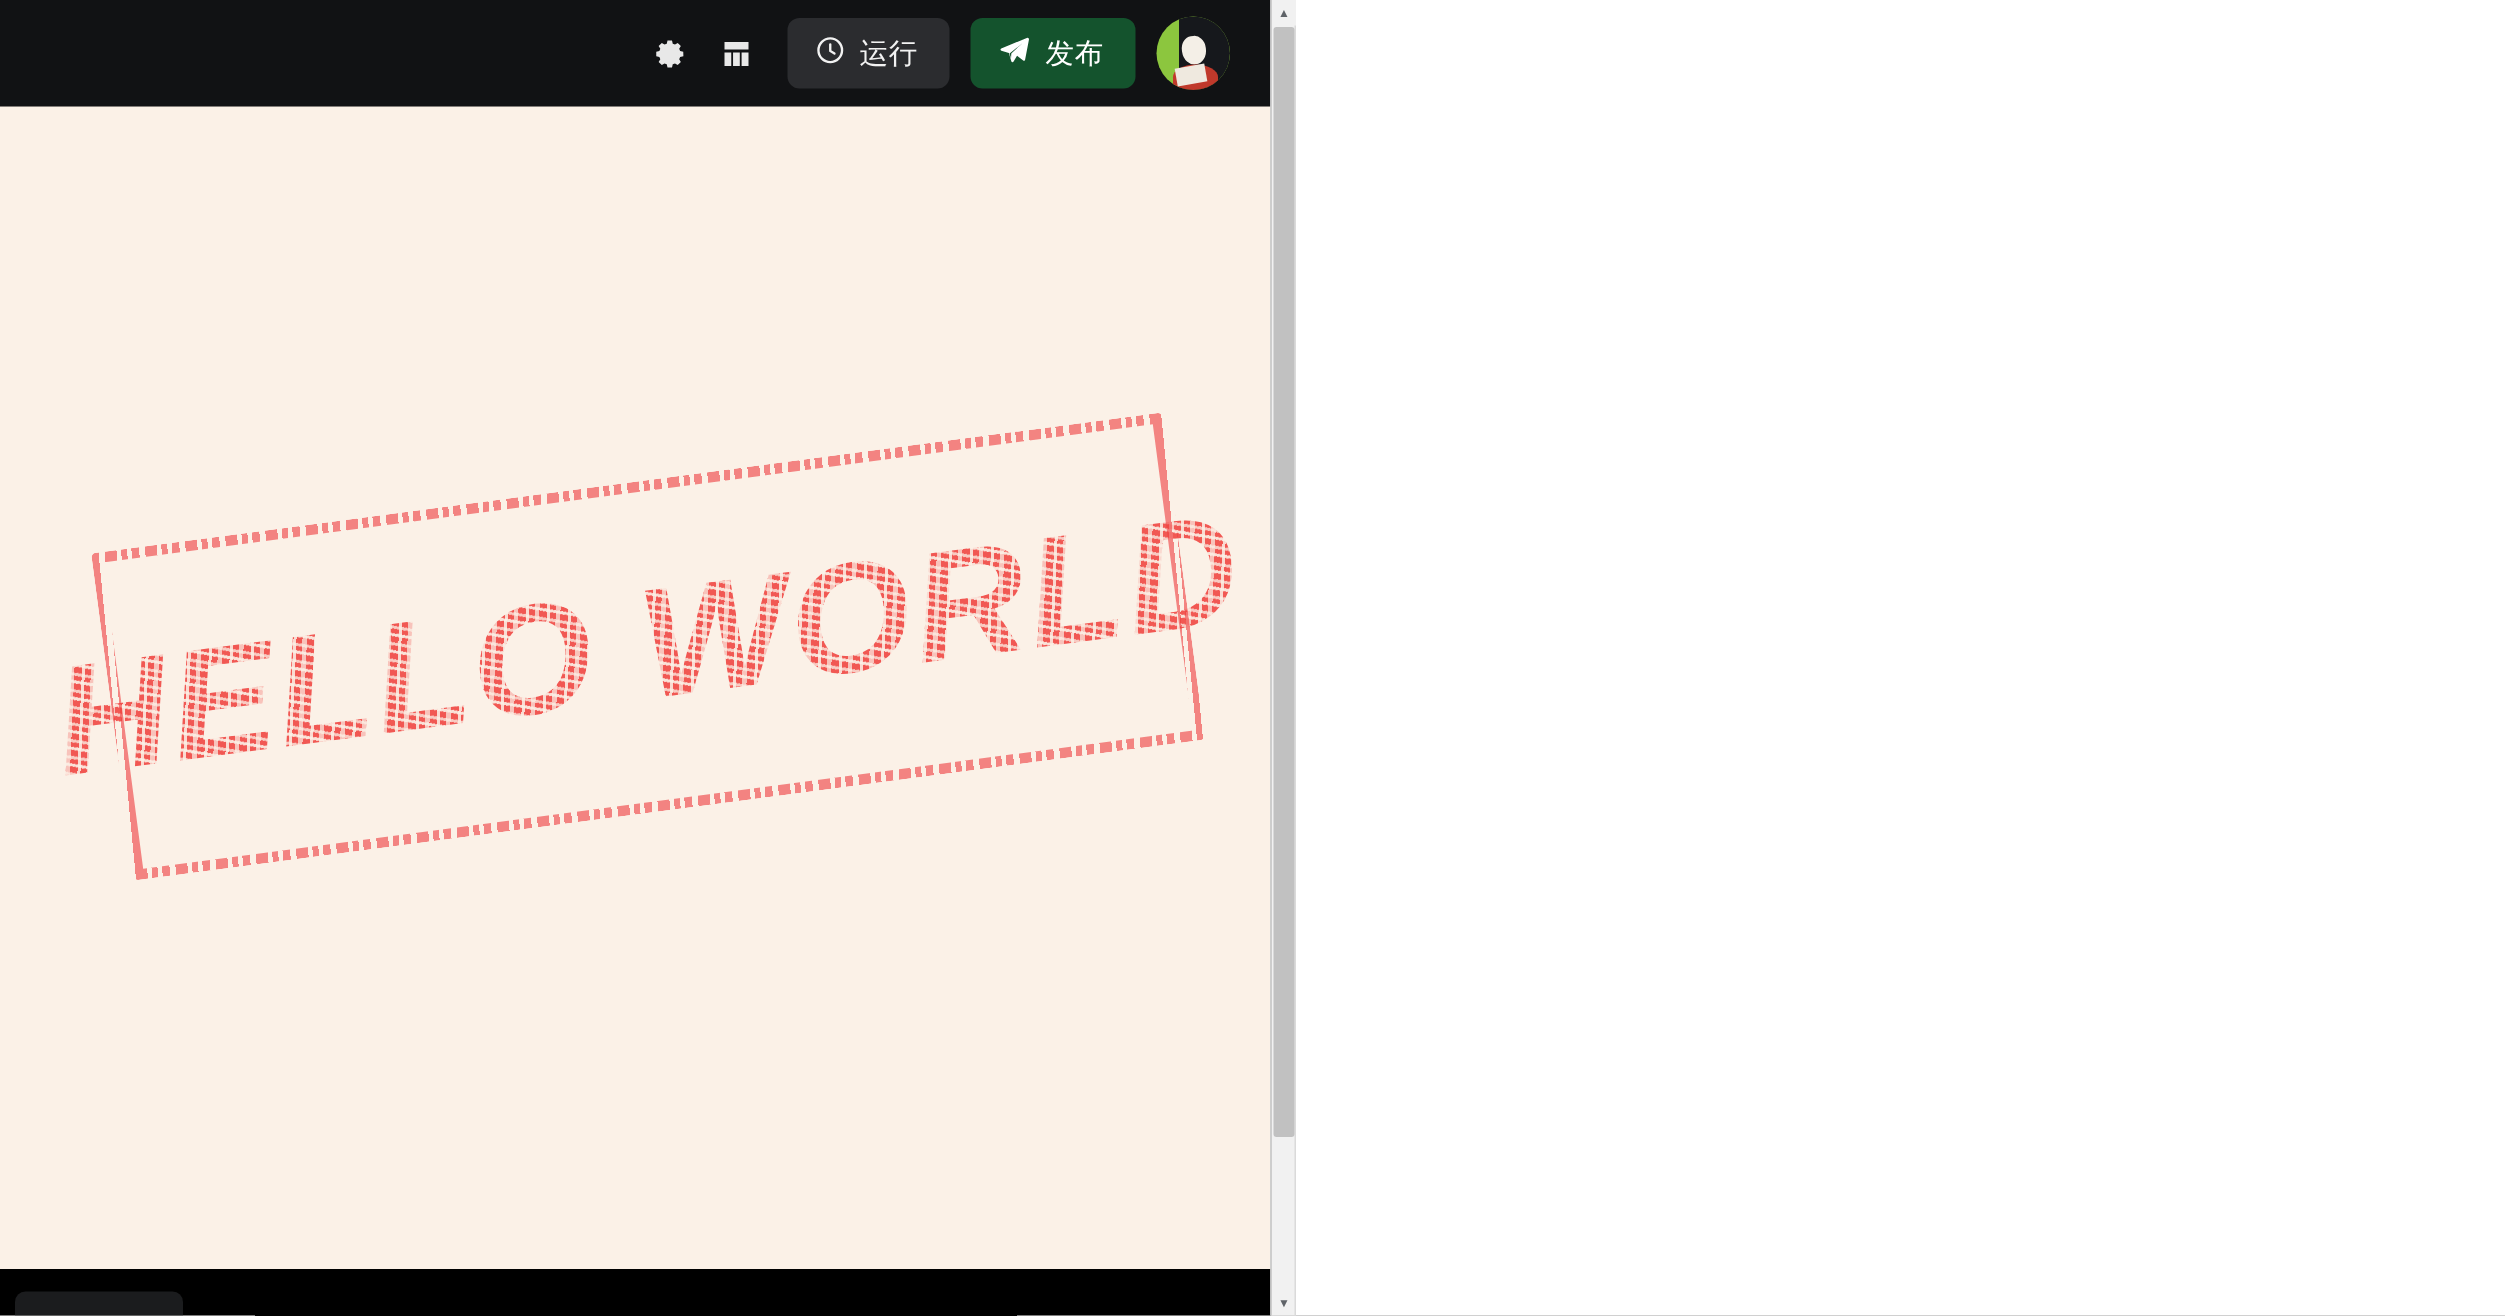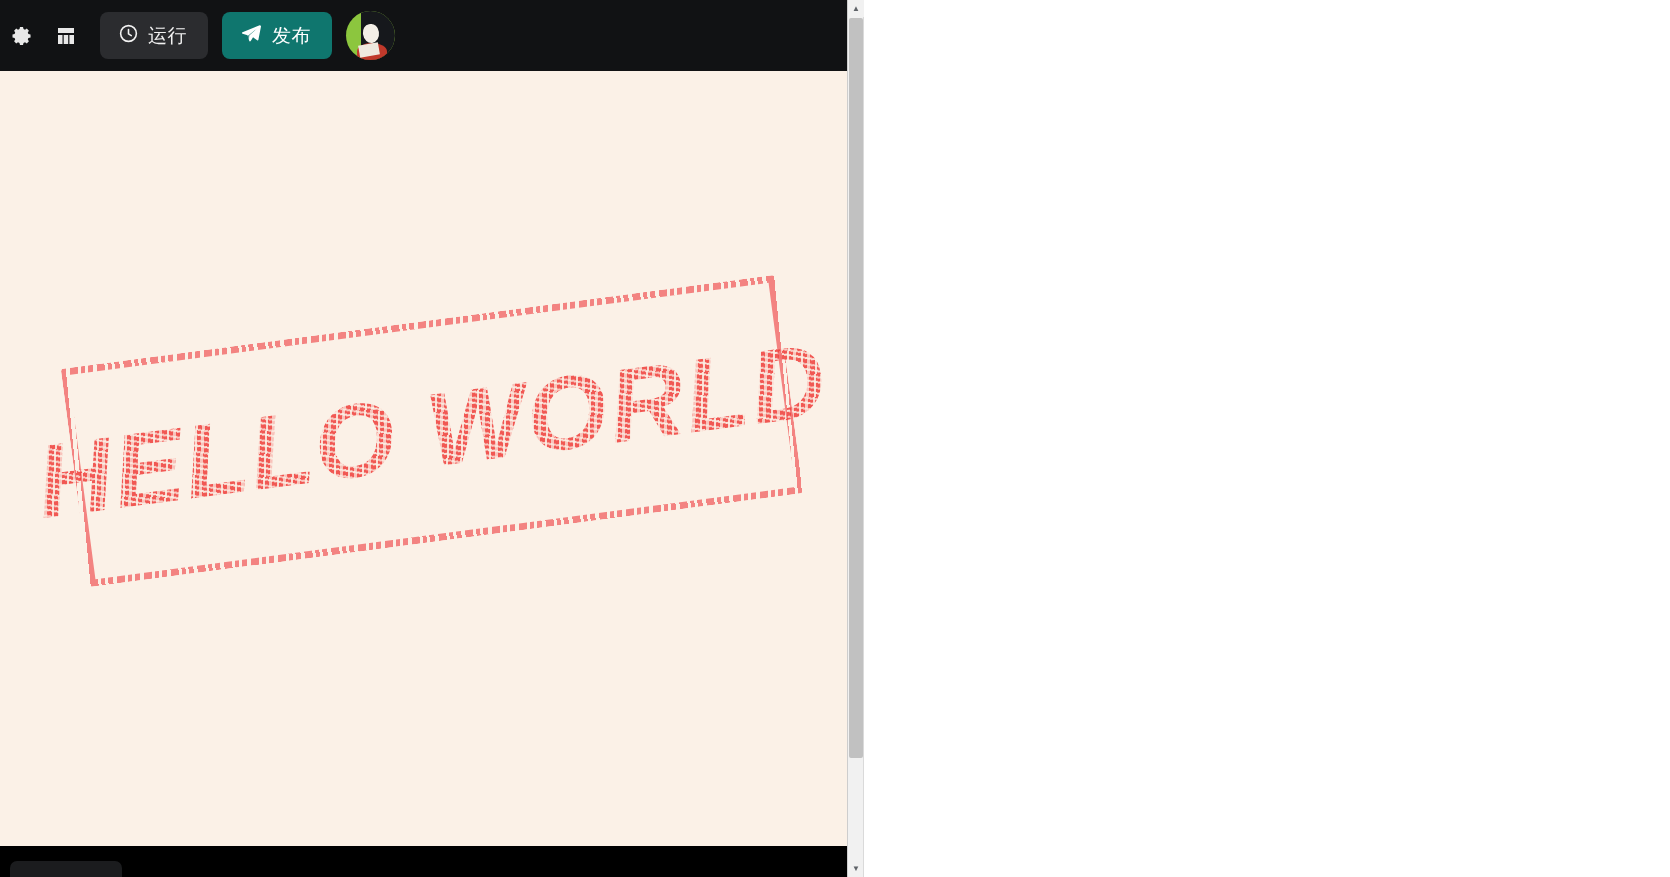--- a/index.html
+++ b/index.html
@@ -11,42 +11,42 @@
   }
   #root { position: relative; width: 1670px; height: 877px; display: flex; }
 
   
   #left-app {
     width: 847px; height: 877px; position: relative;
     background: #000; overflow: hidden; flex: none;
   }
   .app-toolbar {
     height: 71px; background: #111214;
-    display: flex; align-items: center; 
-    padding-right: 14px; gap: 0;
+    display: flex; align-items: center; justify-content: flex-end;
+    padding-right: 27px; gap: 0;
   }
   .tb-icon-btn {
     width: 44px; height: 44px; border-radius: 6px;
     display: flex; align-items: center; justify-content: center;
     cursor: pointer; color: #e8e8e8; flex: none;
   }
   .tb-icon-btn svg { display: block; }
   .pill {
     height: 47px; border-radius: 8px; background: #2b2c2f;
     display: flex; align-items: center; margin-left: 12px;
     cursor: pointer; flex: none;
   }
   .pill-main {
     display: flex; align-items: center; gap: 9px;
     padding: 0 21px 0 18px; height: 100%;
   }
   .pill-label { color: #f2f2f2; font-size: 19px; letter-spacing: .5px; }
   .pill-sep { width: 1px; height: 47px; background: #3d3e41; }
   .pill-gear { padding: 0 13px; display: flex; align-items: center; }
-  .pill.publish { background: #0f766e; margin-left: 14px; }
+  .pill.publish { background: #14532d; margin-left: 14px; }
   .pill.publish .pill-label { color: #fff; }
   .avatar {
     width: 49px; height: 49px; border-radius: 50%;
     margin-left: 14px; flex: none; overflow: hidden;
     background: #8cc63e; position: relative;
   }
   .avatar .av-hair {
     position: absolute; right: 0; top: 0; width: 34px; height: 49px;
     background: #16181c; border-radius: 0 50% 50% 0 / 0 60% 60% 0;
   }

